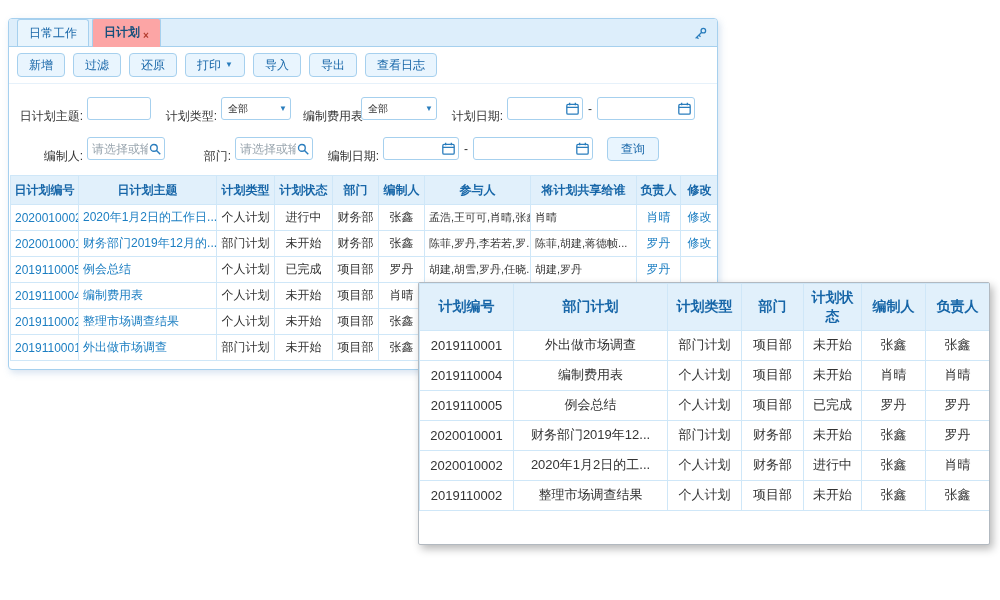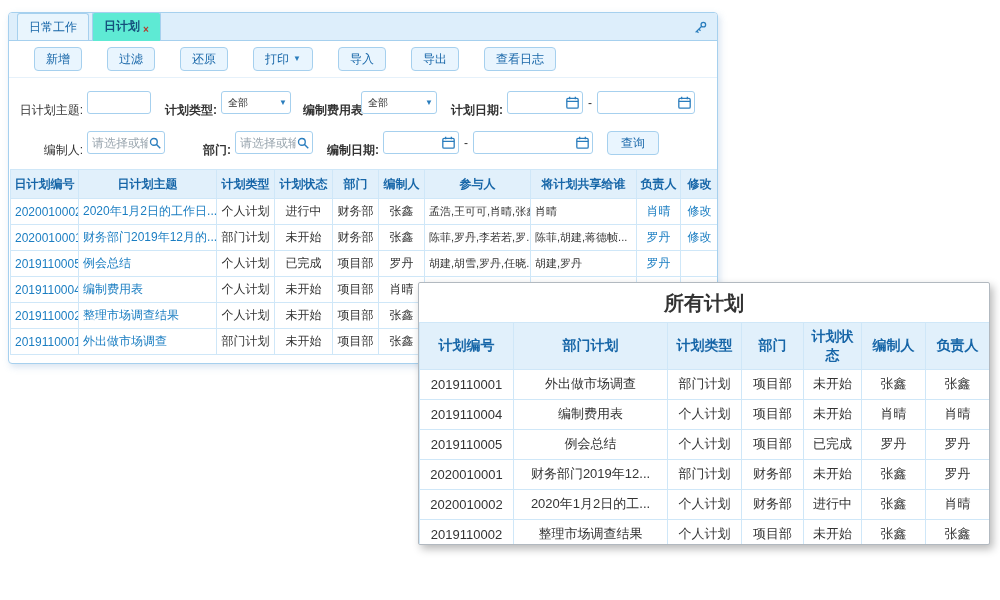--- a/index.html
+++ b/index.html
@@ -5,41 +5,41 @@
   :root{
     --accent:#1766a8; --link:#1b7ec2; --header-bg:#e1f0fb; --tabbar-bg:#ddeefb;
     --btn-bg:#e9f5fe; --border-blue:#a6d0ee; --grid-border:#cfe7f8;
   }
   *{box-sizing:border-box;}
   html,body{margin:0;padding:0;width:1000px;height:600px;background:#fff;overflow:hidden;
     font-family:"Liberation Sans","DejaVu Sans",sans-serif;}
   .canvas{position:relative;width:1000px;height:600px;}
 
   
-  .main-window{position:absolute;left:8px;top:12px;width:710px;height:352px;background:#fff;
+  .main-window{position:absolute;left:8px;top:18px;width:710px;height:352px;background:#fff;
     border:1px solid var(--border-blue);border-radius:4px;box-shadow:2px 3px 7px rgba(110,155,200,.28);overflow:hidden;}
   .tabbar{height:28px;background:var(--tabbar-bg);border-bottom:1px solid var(--border-blue);
     display:flex;align-items:flex-end;padding:3px 8px 0;position:relative;}
   .tab{font-size:12px;color:var(--accent);background:#e9f5fd;border:1px solid var(--border-blue);
     border-bottom:none;border-radius:3px 3px 0 0;padding:5px 11px 4px;margin-right:3px;
     display:flex;align-items:center;gap:3px;cursor:pointer;}
-  .tab.active{background:#5eead4;font-weight:bold;color:#15507c;margin-bottom:-1px;padding-bottom:6px;align-items:flex-end;}
+  .tab.active{background:#fca5a5;font-weight:bold;color:#15507c;margin-bottom:-1px;padding-bottom:6px;align-items:flex-end;}
   .tab-close{font-size:10px;color:#b23b2e;font-weight:bold;margin-top:-7px;cursor:pointer;}
   .key-icon{position:absolute;right:10px;top:8px;cursor:pointer;line-height:0;}
 
   .toolbar{display:flex;gap:8px;padding:6px 8px;align-items:center;border-bottom:1px solid #e6f1fa;}
   .tbtn{background:var(--btn-bg);border:1px solid var(--border-blue);color:var(--accent);
     font-size:12px;padding:4px 11px;border-radius:4px;font-family:inherit;cursor:pointer;
-    display:inline-flex;align-items:center;gap:4px;line-height:1.2;margin-left:17px;}
+    display:inline-flex;align-items:center;gap:4px;line-height:1.2;}
   .caret{color:#2a7dbd;font-size:8px;line-height:1;}
 
   .filters{font-size:12px;color:#333;padding:1px 8px 8px;}
   .frow{display:flex;align-items:center;margin-top:7px;}
   .flabel{display:inline-block;text-align:right;margin-right:4px;white-space:nowrap;color:#333;margin-top:16px;}
-  .lw1{width:66px;} .lw2{width:54px;margin-left:12px;font-weight:bold;}
+  .lw1{width:66px;} .lw2{width:54px;margin-left:12px;}
   .iwrap{display:inline-flex;align-items:center;height:23px;border:1px solid var(--border-blue);
     border-radius:3px;background:#fff;padding:0 3px;}
   .iwrap input{border:none;outline:none;flex:1;min-width:0;font-size:12px;font-family:inherit;
     color:#333;background:transparent;padding:0 1px;}
   .iwrap input::placeholder{color:#9aa6af;}
   .sel-text{flex:1;color:#333;padding-left:3px;font-size:10px;}
   .icon{line-height:0;cursor:pointer;}
   .sep{margin:0 5px;color:#333;}
   .search-btn{margin-left:14px;padding:4px 13px;}
 
@@ -297,21 +297,20 @@
             <td></td>
             <td></td>
             <td></td>
             <td></td>
           </tr>
         </tbody>
       </table>
   </section>
 
   <section class="popup">
-    <div class="popup-title">所有计划</div>
     <table class="grid popup-grid">
         <colgroup>
           <col style="width: 94px;">
           <col style="width: 154px;">
           <col style="width: 74px;">
           <col style="width: 62px;">
           <col style="width: 58px;">
           <col style="width: 64px;">
           <col style="width: 64px;">
         </colgroup>

